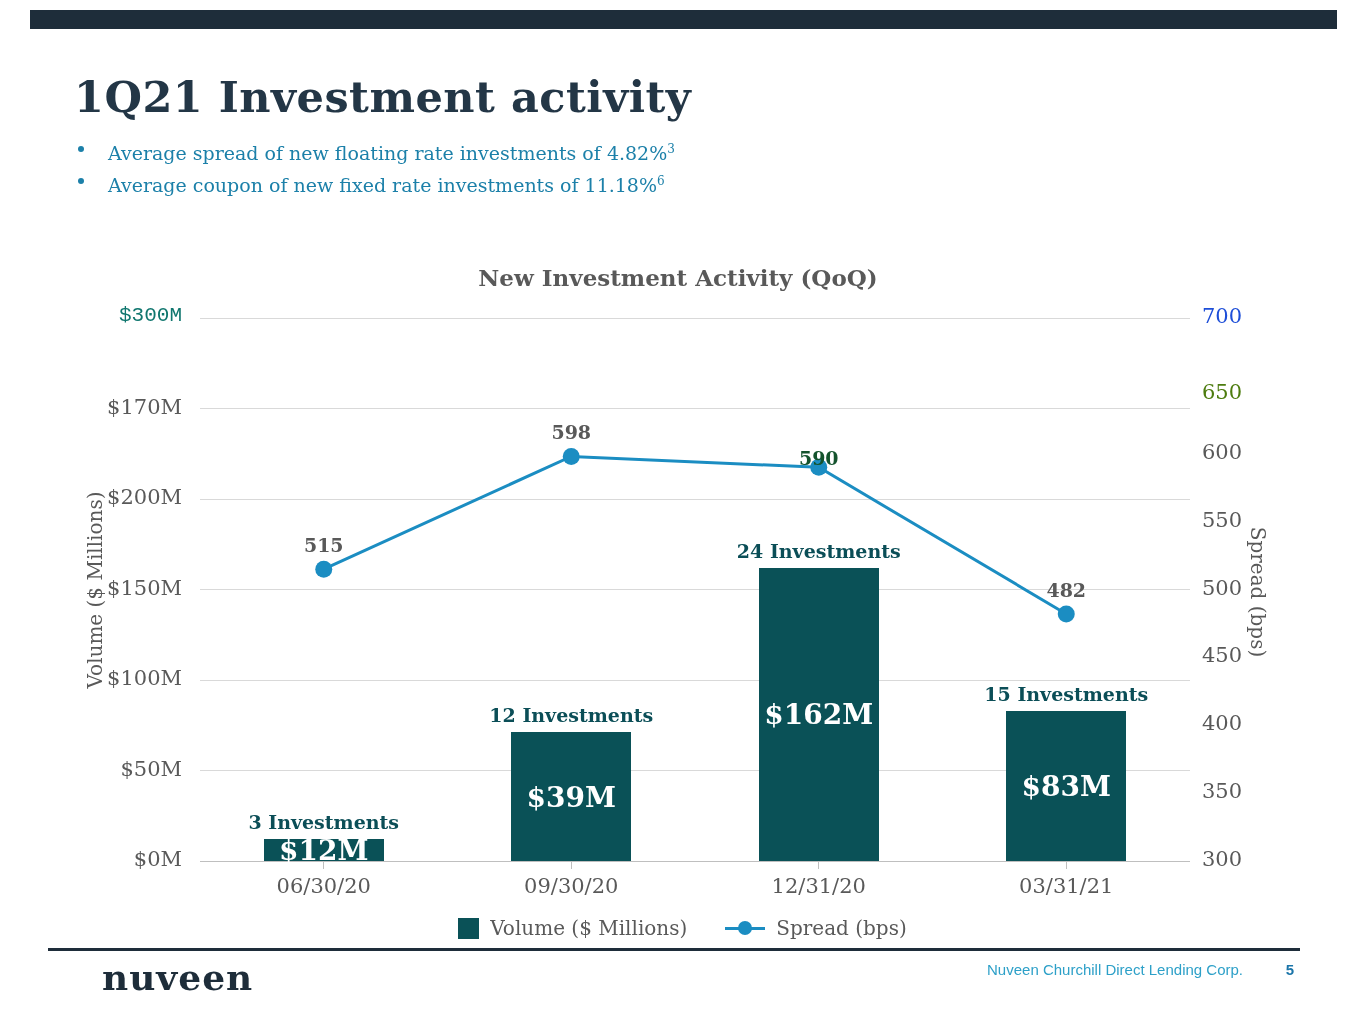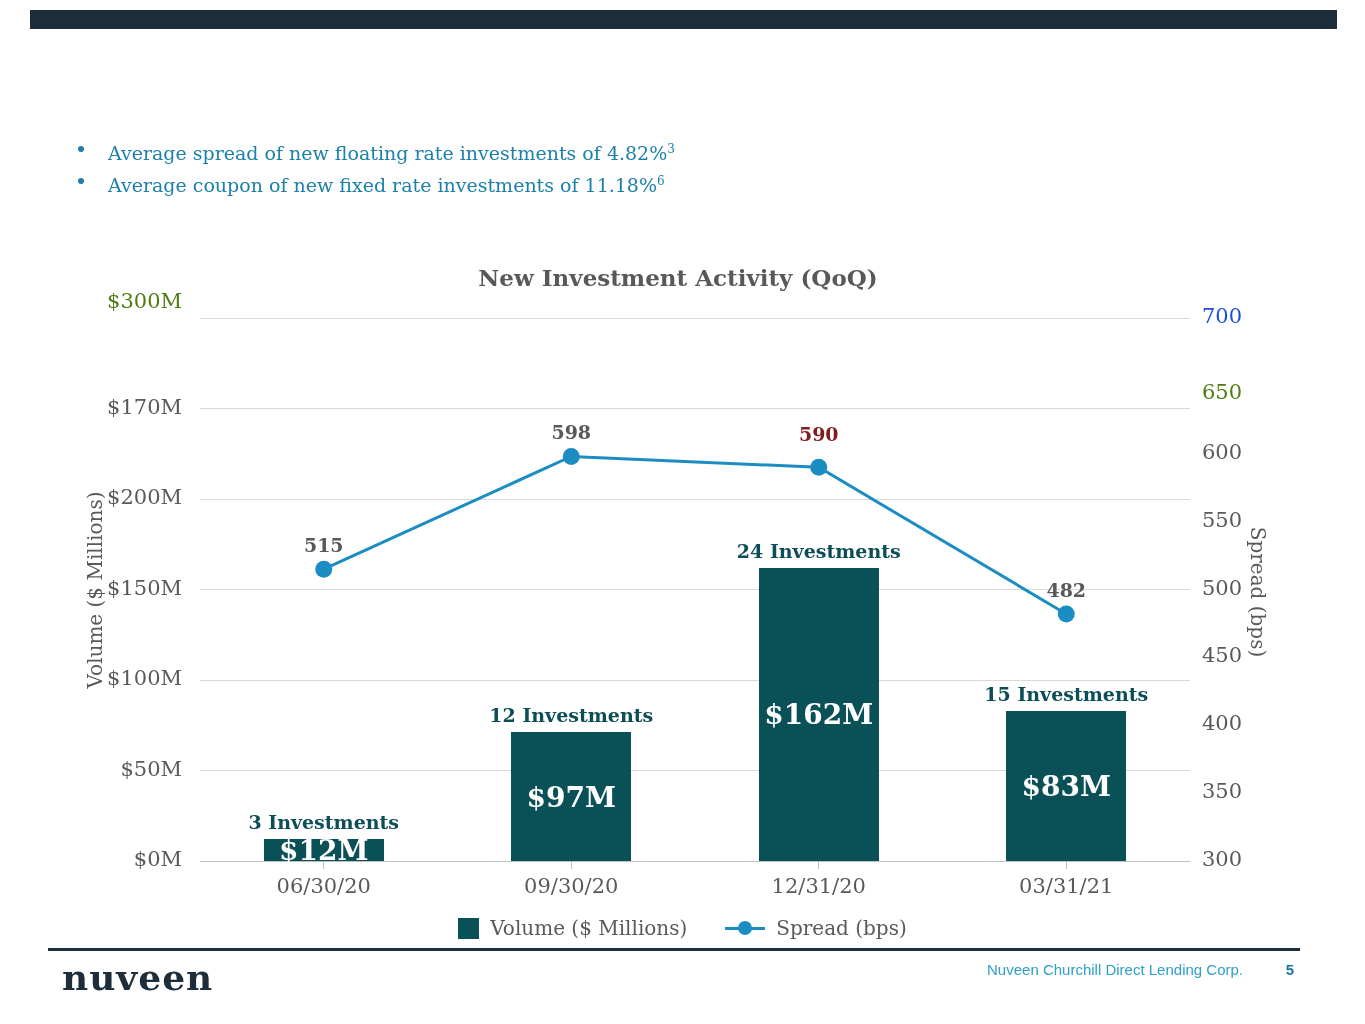--- a/index.html
+++ b/index.html
@@ -42,20 +42,21 @@
   .footer-page{position:absolute;left:1270px;top:961px;width:40px;text-align:center;
                font-family:"Liberation Sans",sans-serif;font-size:15px;font-weight:700;}
 </style>
 </head>
 <body>
 
 <div class="slide">
 
   <div class="top-bar" style="background: rgb(30, 45, 58);"></div>
 
+  <h1 class="page-title" style="color: rgb(35, 54, 70);">1Q21 Investment activity</h1>
 
   <ul class="bullets">
     <li class="bullet" style="color: rgb(28, 128, 169);">
       <span class="dot" style="background: rgb(28, 128, 169);"></span>
       <span>Average spread of new floating rate investments of 4.82%</span><sup>3</sup>
     </li>
     <li class="bullet" style="color: rgb(28, 128, 169);">
       <span class="dot" style="background: rgb(28, 128, 169);"></span>
       <span>Average coupon of new fixed rate investments of 11.18%</span><sup>6</sup>
     </li>
@@ -70,21 +71,21 @@
         <div class="ytick-left" style="top: 756.5px; color: rgb(89, 89, 89);">$50M</div>
         <div class="gridline" style="left: 200px; top: 679.5px; width: 990px; background: rgb(217, 217, 217);"></div>
         <div class="ytick-left" style="top: 666px; color: rgb(89, 89, 89);">$100M</div>
         <div class="gridline" style="left: 200px; top: 589px; width: 990px; background: rgb(217, 217, 217);"></div>
         <div class="ytick-left" style="top: 575.5px; color: rgb(89, 89, 89);">$150M</div>
         <div class="gridline" style="left: 200px; top: 498.5px; width: 990px; background: rgb(217, 217, 217);"></div>
         <div class="ytick-left" style="top: 485px; color: rgb(89, 89, 89);">$200M</div>
         <div class="gridline" style="left: 200px; top: 408px; width: 990px; background: rgb(217, 217, 217);"></div>
         <div class="ytick-left" style="top: 394.5px; color: rgb(89, 89, 89);">$170M</div>
         <div class="gridline" style="left: 200px; top: 317.5px; width: 990px; background: rgb(217, 217, 217);"></div>
-        <div class="ytick-left" style="top: 289px; color: #4d7c0f;">$300M</div>
+        <div class="ytick-left" style="top: 304px; color: #0f766e; font-family: Liberation Mono, monospace;">$300M</div>
         <div class="ytick-right" style="top: 847px; color: rgb(89, 89, 89);">300</div>
         <div class="ytick-right" style="top: 779.125px; color: rgb(89, 89, 89);">350</div>
         <div class="ytick-right" style="top: 711.25px; color: rgb(89, 89, 89);">400</div>
         <div class="ytick-right" style="top: 643.375px; color: rgb(89, 89, 89);">450</div>
         <div class="ytick-right" style="top: 575.5px; color: rgb(89, 89, 89);">500</div>
         <div class="ytick-right" style="top: 507.625px; color: rgb(89, 89, 89);">550</div>
         <div class="ytick-right" style="top: 439.75px; color: rgb(89, 89, 89);">600</div>
         <div class="ytick-right" style="top: 371.875px; color: #4d7c0f; margin-top: 8px;">650</div>
         <div class="ytick-right" style="top: 304px; color: #1d4ed8;">700</div>
         <div class="bar" style="left: 263.75px; top: 839.28px; width: 120px; height: 21.72px; background: rgb(10, 81, 87);"></div>
@@ -101,31 +102,31 @@
         <circle cx="323.75" cy="569.1375" r="8.5" fill="#1b8dc2"></circle>
         <circle cx="571.25" cy="456.465" r="8.5" fill="#1b8dc2"></circle>
         <circle cx="818.75" cy="467.325" r="8.5" fill="#1b8dc2"></circle>
         <circle cx="1066.25" cy="613.935" r="8.5" fill="#1b8dc2"></circle>
       </svg>
     <div id="label-layer">
         <div class="bar-annotation" style="left: 203.75px; top: 811.28px; color: rgb(11, 78, 87);">3 Investments</div>
         <div class="bar-value" style="left: 238.75px; top: 834.14px;">$12M</div>
         <div class="xlabel" style="left: 238.75px; color: rgb(89, 89, 89);">06/30/20</div>
         <div class="bar-annotation" style="left: 451.25px; top: 704.49px; color: rgb(11, 78, 87);">12 Investments</div>
-        <div class="bar-value" style="left: 486.25px; top: 780.745px;">$97M</div>
+        <div class="bar-value" style="left: 486.25px; top: 780.745px;">$39M</div>
         <div class="xlabel" style="left: 486.25px; color: rgb(89, 89, 89);">09/30/20</div>
         <div class="bar-annotation" style="left: 698.75px; top: 539.78px; color: rgb(11, 78, 87);">24 Investments</div>
         <div class="bar-value" style="left: 733.75px; top: 698.39px;">$162M</div>
         <div class="xlabel" style="left: 733.75px; color: rgb(89, 89, 89);">12/31/20</div>
         <div class="bar-annotation" style="left: 946.25px; top: 682.77px; color: rgb(11, 78, 87);">15 Investments</div>
         <div class="bar-value" style="left: 981.25px; top: 769.885px;">$83M</div>
         <div class="xlabel" style="left: 981.25px; color: rgb(89, 89, 89);">03/31/21</div>
         <div class="pt-label" style="left: 268.75px; top: 534.138px; color: rgb(89, 89, 89);">515</div>
         <div class="pt-label" style="left: 516.25px; top: 421.465px; color: rgb(89, 89, 89);">598</div>
-        <div class="pt-label" style="left: 763.75px; top: 423px; color: #7f1d1d;">590</div>
+        <div class="pt-label" style="left: 763.75px; top: 447px; color: #14532d;">590</div>
         <div class="pt-label" style="left: 1011.25px; top: 578.935px; color: rgb(89, 89, 89);">482</div>
       </div>
     <div class="axis-title-left" style="color: rgb(89, 89, 89);">Volume ($ Millions)</div>
     <div class="axis-title-right" style="color: rgb(89, 89, 89);">Spread (bps)</div>
 
     <div class="legend">
       <div class="legend-item">
         <span class="swatch" style="background: rgb(10, 81, 87);"></span>
         <span>Volume ($ Millions)</span>
       </div>
@@ -134,18 +135,18 @@
             <span class="seg" style="background: rgb(27, 141, 194);"></span>
             <span class="dot2" style="background: rgb(27, 141, 194);"></span>
           </span>
         <span>Spread (bps)</span>
       </div>
     </div>
   </div>
 
   <div>
     <div class="footer-line" style="background: rgb(30, 45, 58);"></div>
-    <div class="logo" style="color: rgb(30, 45, 58);">nuveen</div>
+    <div class="logo" style="color: rgb(30, 45, 58); margin-left: 40px;">nuveen</div>
     <div class="footer-company" style="color: rgb(45, 160, 200);">Nuveen Churchill Direct Lending Corp.</div>
     <div class="footer-page" style="color: rgb(27, 117, 169);">5</div>
   </div>
 
 </div>
 
 </body></html>

